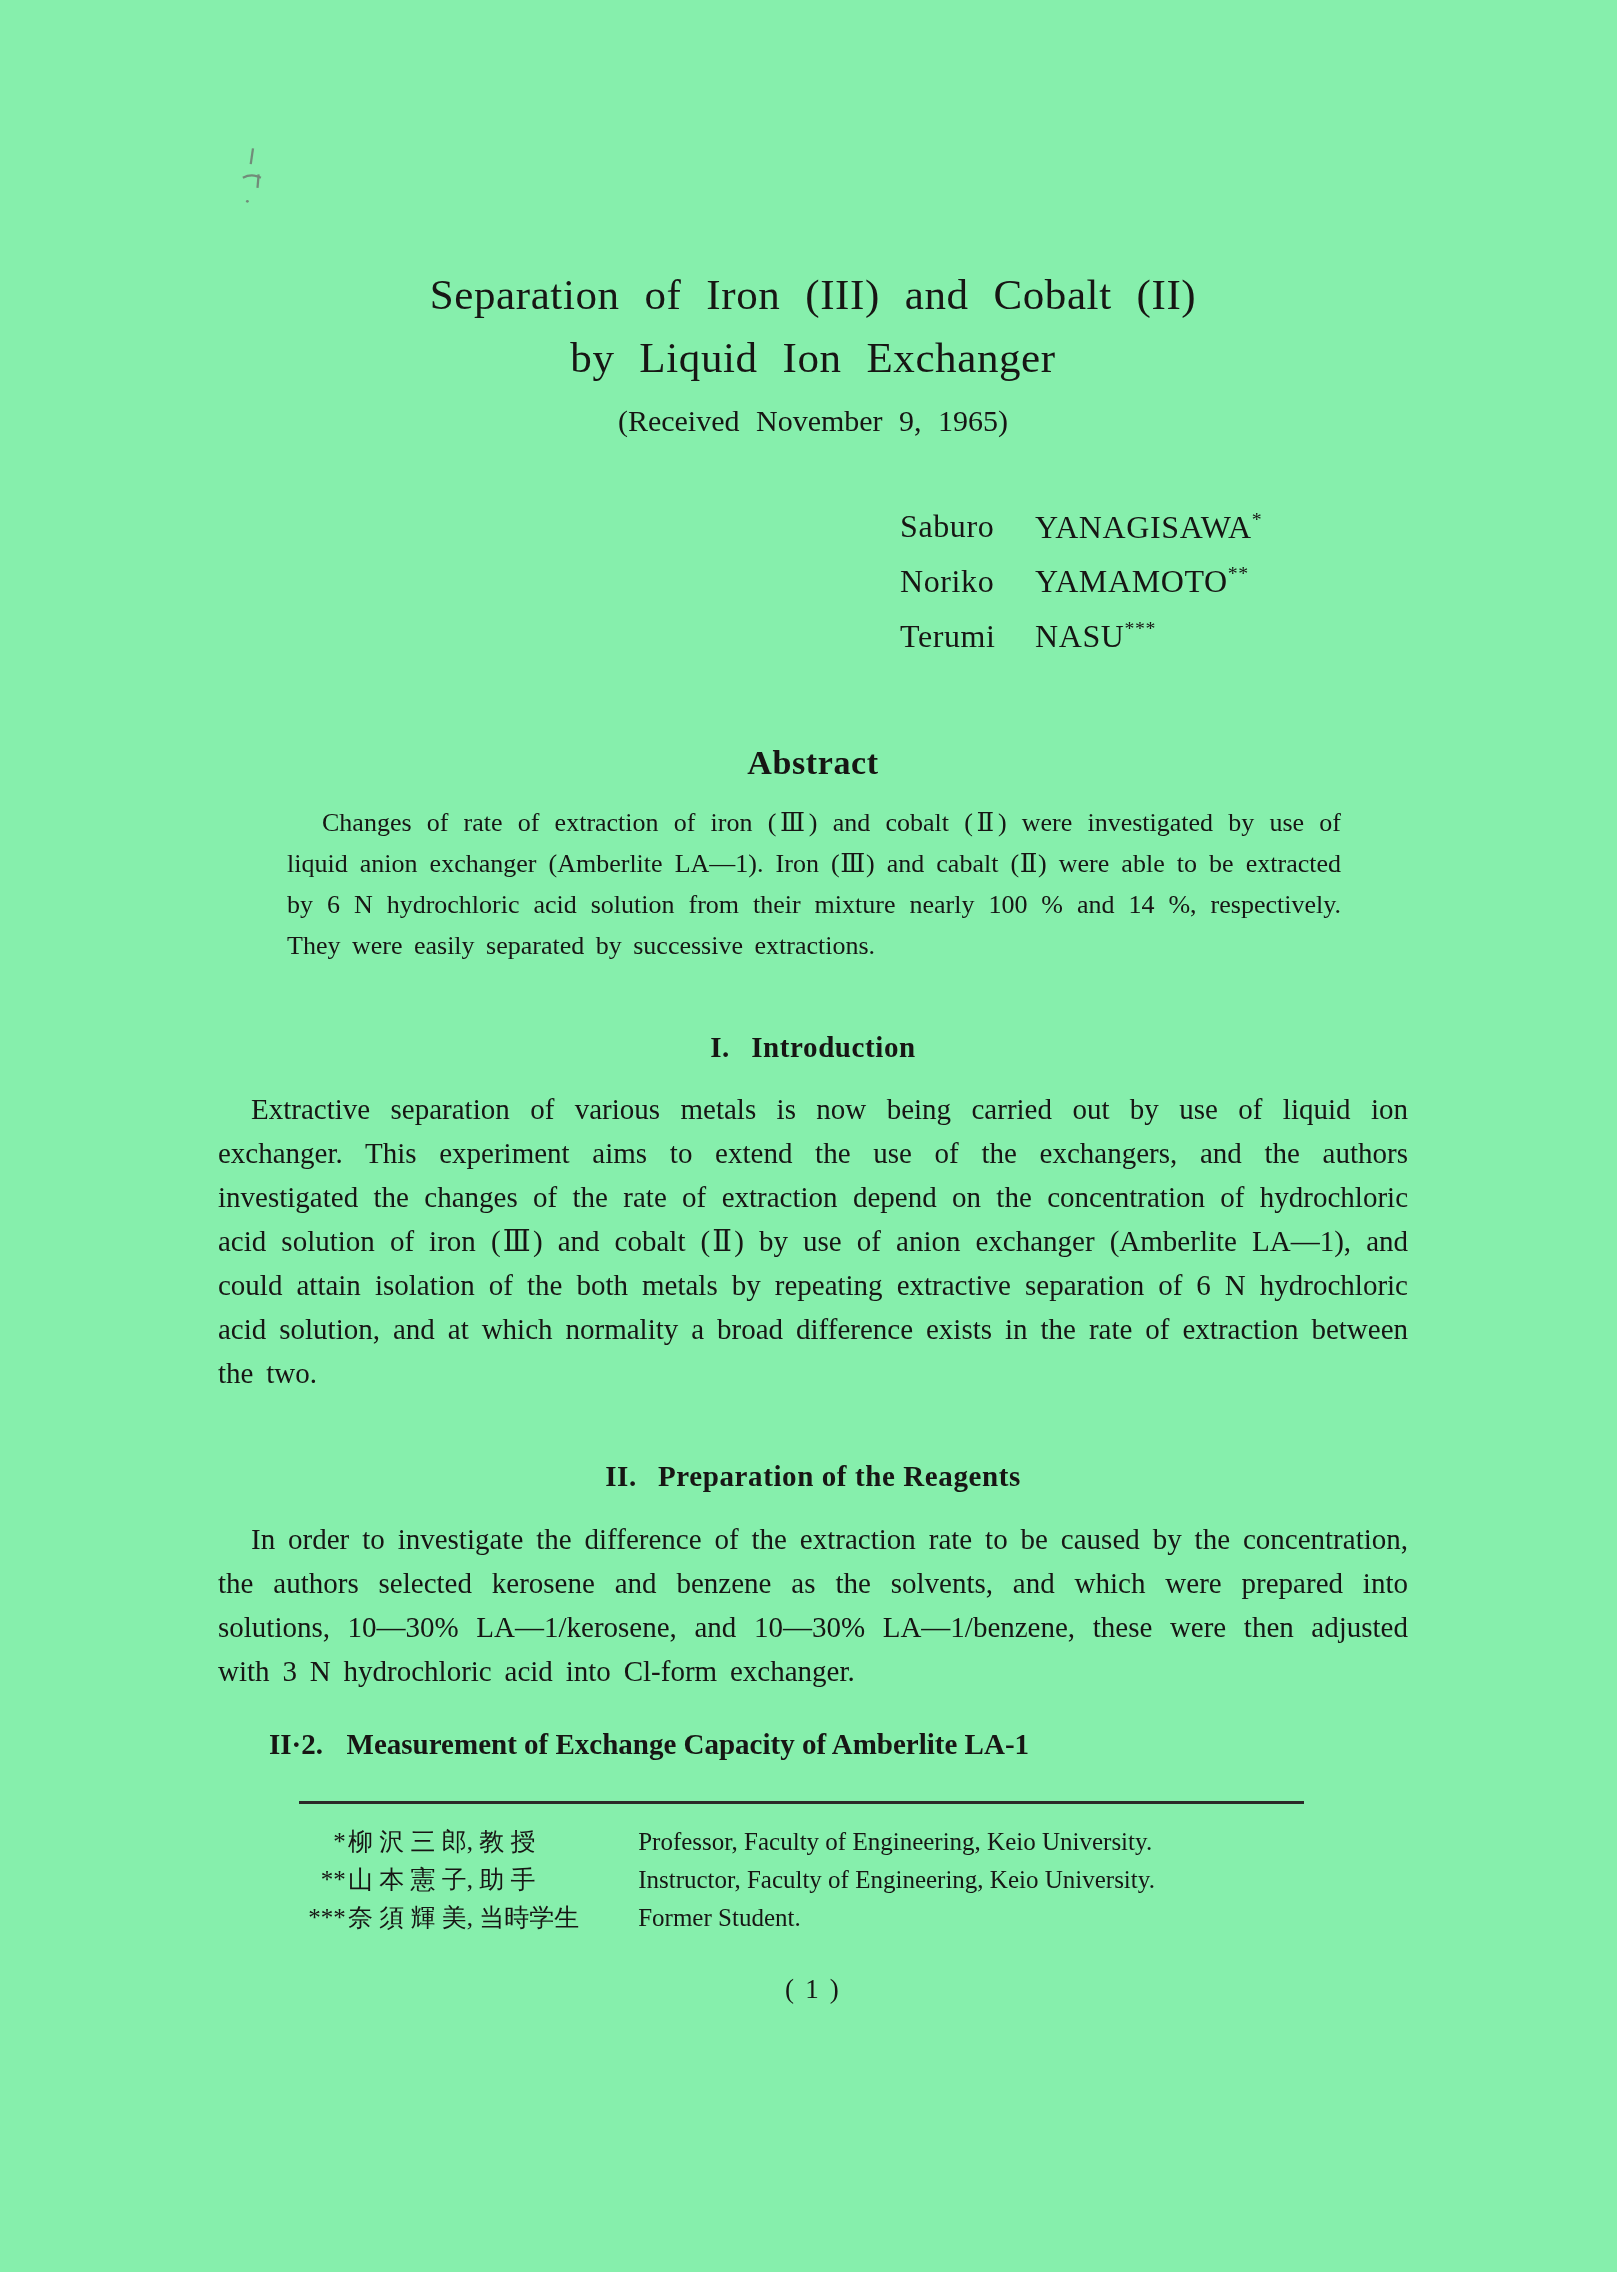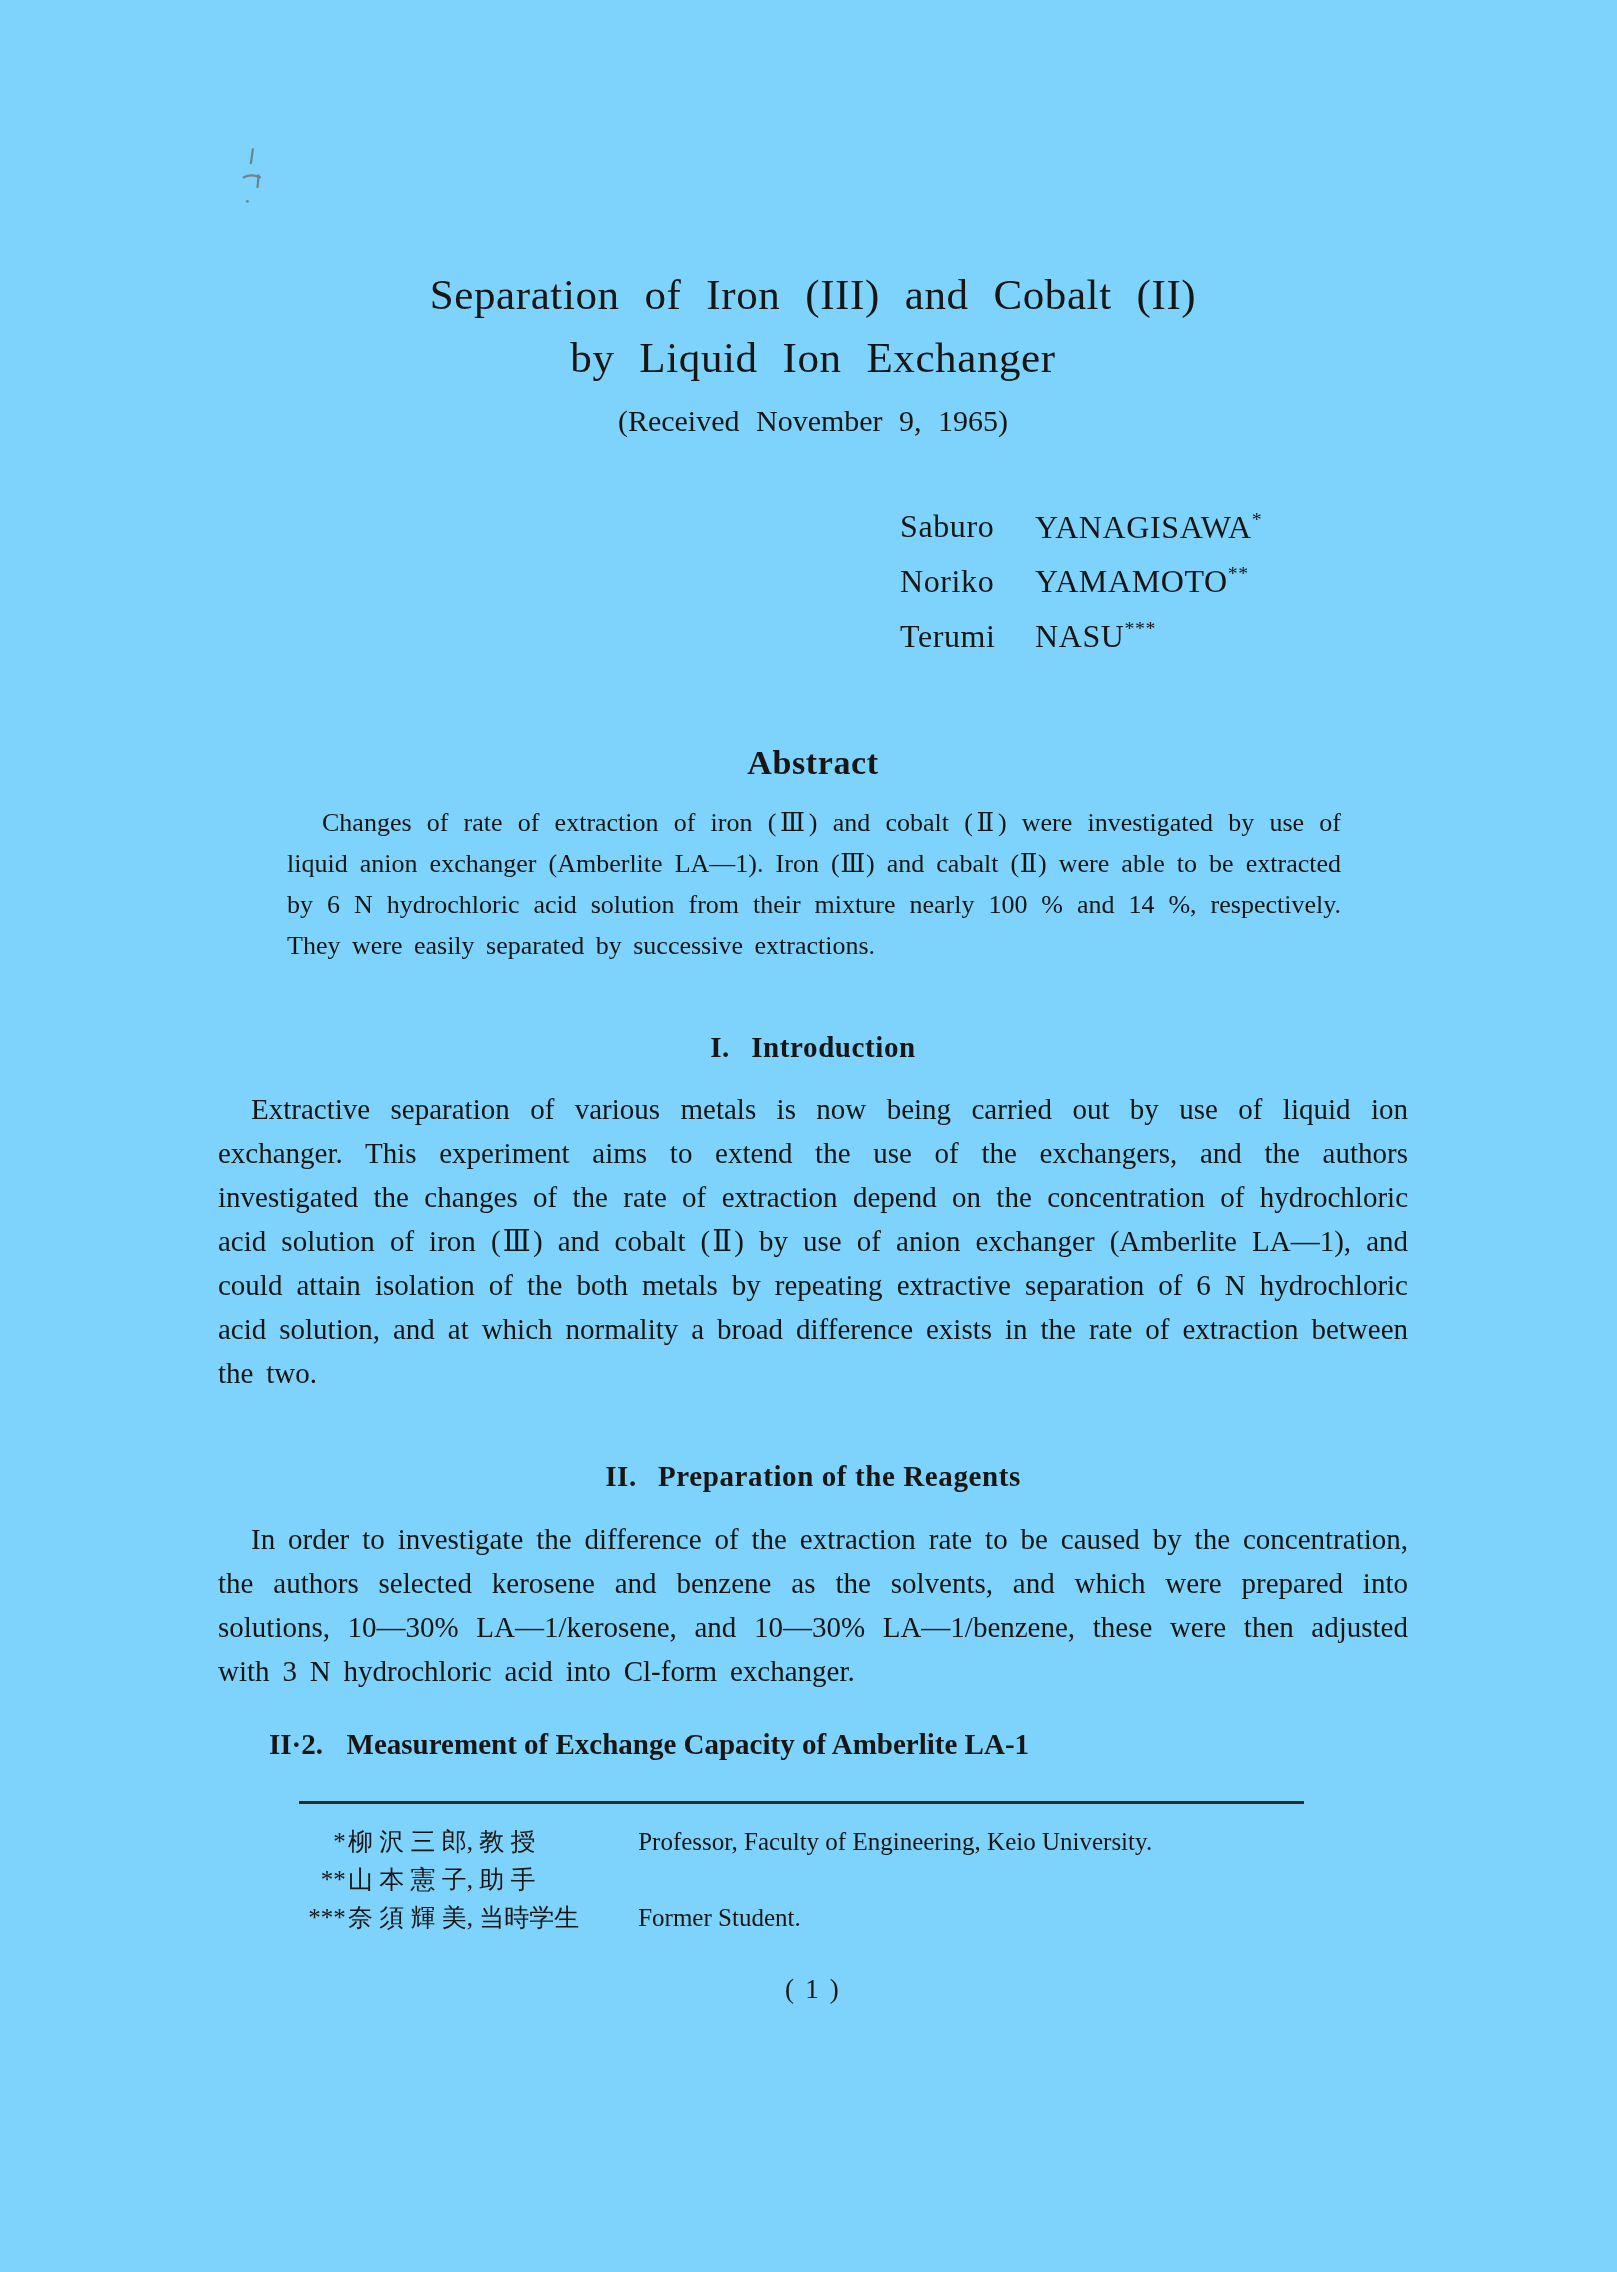--- a/index.html
+++ b/index.html
@@ -2,21 +2,21 @@
 <html style="font-size:9px"><head>
 <meta charset="utf-8">
 <style>
   * { box-sizing: border-box; }
   html, body { margin: 0; padding: 0; background: #d9d7d0; }
   .page {
     position: relative;
     width: 1617px;
     height: 2273px;
     margin: 0 auto;
-    background: #7dd3fc;
+    background: #86efac;
     font-family: "Liberation Serif", "DejaVu Serif", serif;
     color: #171614;
     overflow: hidden;
   }
   .content {
     position: absolute;
     left: 218px;
     top: 0;
     width: 1190px;
   }
@@ -168,20 +168,21 @@
 
     <div class="footnotes">
       <div class="footnote">
         <span class="fn-mark">*</span>
         <span class="fn-jp">柳 沢 三 郎, 教 授</span>
         <span class="fn-en">Professor, Faculty of Engineering, Keio University.</span>
       </div>
       <div class="footnote">
         <span class="fn-mark">**</span>
         <span class="fn-jp">山 本 憲 子, 助 手</span>
+        <span class="fn-en">Instructor, Faculty of Engineering, Keio University.</span>
       </div>
       <div class="footnote">
         <span class="fn-mark">***</span>
         <span class="fn-jp">奈 須 輝 美, 当時学生</span>
         <span class="fn-en">Former Student.</span>
       </div>
     </div>
 
     <div class="page-number">( 1 )</div>
 

